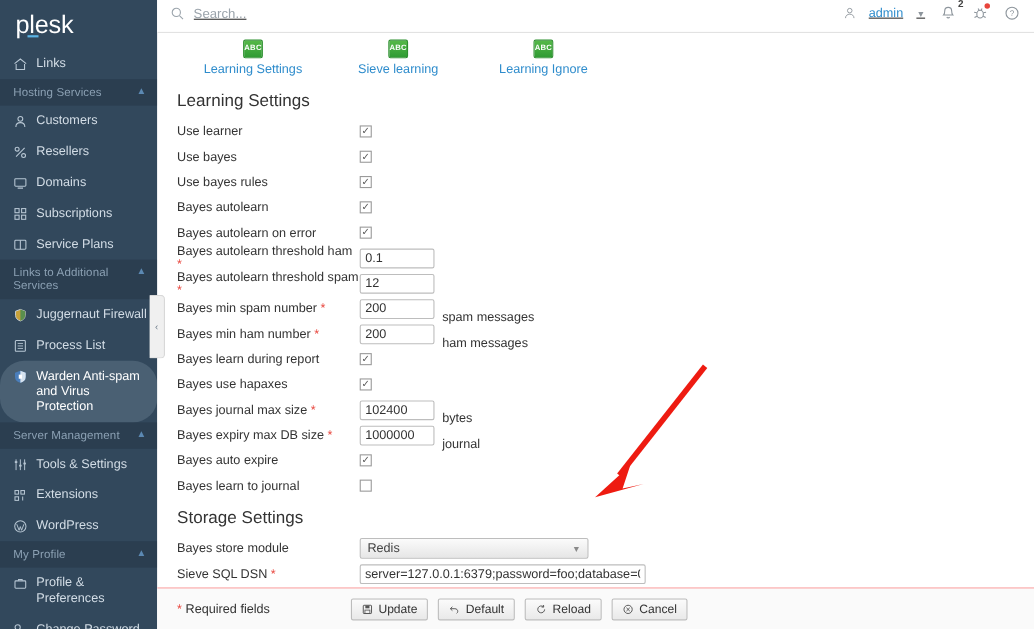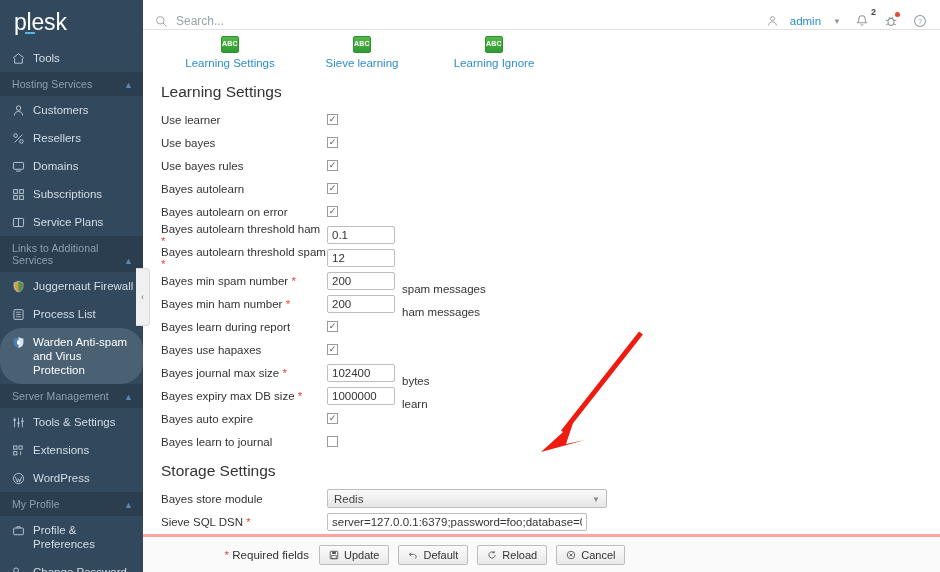--- a/index.html
+++ b/index.html
@@ -38,21 +38,21 @@
     position: absolute;
     left: 11px; bottom: 2px;
     width: 10px; height: 2px;
     background: #5bb3e4;
   }
   .nav-group-header {
     background: #2b3e50;
     color: #8ba0b3;
     font-size: 10.5px;
     padding: 6px 10px 6px 12px;
-    display: flex; align-items: flex-end; justify-content: space-between;
+    display: flex; align-items: flex-start; justify-content: space-between;
     letter-spacing: 0.1px;
   }
   .nav-group-header .chev {
     color: #5c89b3;
     font-size: 9px;
     line-height: 1;
   }
   .nav-item {
     display: flex;
     align-items: flex-start;
@@ -96,23 +96,24 @@
     height: 572px;
     background: #fff;
     position: relative;
     display: flex;
     flex-direction: column;
   }
   #topbar {
     height: 30px;
     flex: 0 0 30px;
     border-bottom: 1px solid #e2e2e2;
-    display: flex; align-items: flex-end;
-    padding: 0 12px 0 12px;
+    display: flex; align-items: center;
+    padding: 0 12px 5px 12px;
     background: #fff;
+    text-decoration: underline;
   }
   .search-wrap {
     display: flex; align-items: center; gap: 6px;
     flex: 1 1 auto;
   }
   .search-ico { color: #9aa3ab; display: flex; }
   .search-input {
     border: none; outline: none;
     font-family: "Liberation Sans", sans-serif;
     font-size: 12px;
@@ -232,45 +233,44 @@
     font-family: "Liberation Sans", sans-serif;
     font-size: 11.5px;
     color: #333;
     padding: 0 4px;
     outline: none;
   }
   .w-small { width: 68px; }
   .w-wide { width: 260px; }
   .unit { font-size: 11.5px; color: #333; margin-top: 16px; }
   .sel {
-    width: 280px; height: 19px;
+    width: 208px; height: 19px;
     border: 1px solid #bdbdbd;
     border-radius: 2px;
     background: linear-gradient(#fbfbfb, #e6e6e6);
     font-size: 11.5px; color: #444;
     padding: 0 18px 0 6px;
     display: flex; align-items: center;
     position: relative;
     cursor: pointer;
   }
   .sel .sel-caret {
     position: absolute; right: 6px; top: 50%;
     transform: translateY(-50%);
     color: #8a8a8a; font-size: 8px;
   }
 
   
   #footer {
     flex: 0 0 38px;
-    border-top: 3px solid #fca5a5;
+    border-top: 1px solid #fca5a5;
     background: #fafafa;
     display: flex; align-items: center;
     padding-left: 18px;
     gap: 10px;
-    text-align: right;
   }
   .req-note { font-size: 11.5px; color: #333; width: 148px; }
   .btn {
     height: 20px;
     min-width: 62px;
     padding: 0 9px;
     border: 1px solid #bcbcbc;
     border-radius: 2px;
     background: linear-gradient(#fbfbfb, #e9e9e9);
     font-size: 11px;
@@ -301,21 +301,21 @@
       <div class="logo-text"><span>plesk</span><span class="underline"></span></div>
     </div>
     <div id="nav-list">
         <div class="nav-item">
           <span class="nav-icon">
             <svg width="13" height="13" viewBox="0 0 16 16">
               <path d="M1.5 7.2 8 2l6.5 5.2" fill="none" stroke="currentColor" stroke-width="1.2"></path>
               <path d="M3.3 7.6v6.2h9.4V7.6" fill="none" stroke="currentColor" stroke-width="1.2"></path>
             </svg>
           </span>
-          <span class="nav-label">Tools</span>
+          <span class="nav-label">Links</span>
         </div>
         <div class="nav-group-header">
           <span>Hosting Services</span>
           <span class="chev">▲</span>
         </div>
         <div class="nav-item">
           <span class="nav-icon">
             <svg width="13" height="13" viewBox="0 0 16 16">
               <circle cx="8" cy="5" r="2.7" fill="none" stroke="currentColor" stroke-width="1.2"></circle>
               <path d="M3 14c0-3 2.2-4.8 5-4.8S13 11 13 14" fill="none" stroke="currentColor" stroke-width="1.2"></path>
@@ -610,21 +610,21 @@
               <div class="lbl"><span>Bayes journal max size</span><span class="req"> *</span></div>
               <div class="ctl">
                 <input class="txt w-small" value="102400" style="">
                 <span class="unit">bytes</span>
               </div>
             </div>
             <div class="row">
               <div class="lbl"><span>Bayes expiry max DB size</span><span class="req"> *</span></div>
               <div class="ctl">
                 <input class="txt w-small" value="1000000" style="">
-                <span class="unit">learn</span>
+                <span class="unit">journal</span>
               </div>
             </div>
             <div class="row">
               <div class="lbl"><span>Bayes auto expire</span></div>
               <div class="ctl">
                 <span class="chk">✓</span>
               </div>
             </div>
             <div class="row">
               <div class="lbl"><span>Bayes learn to journal</span></div>

